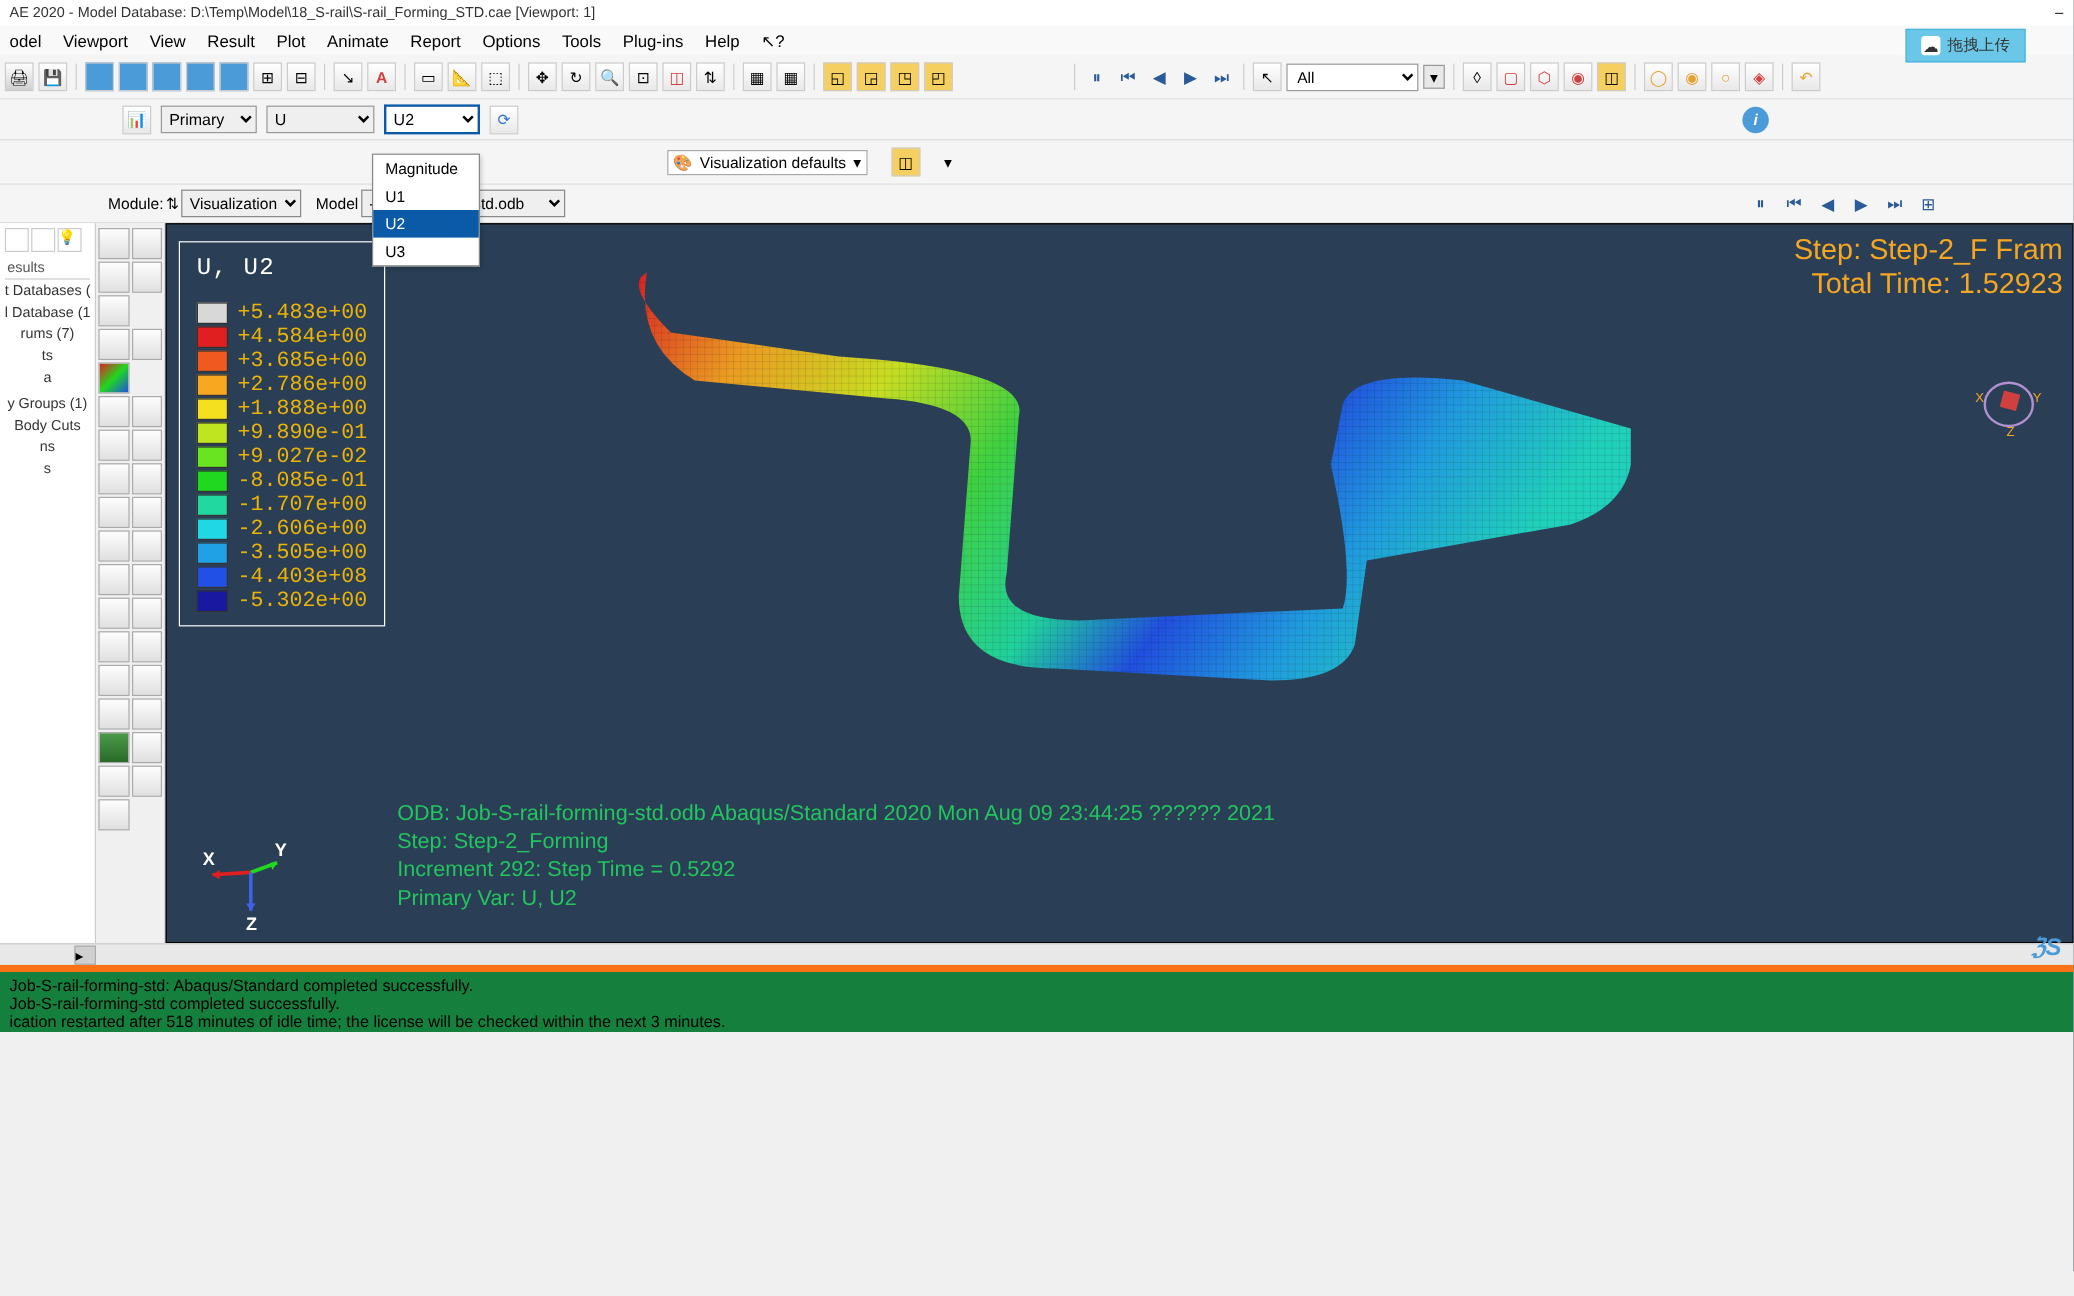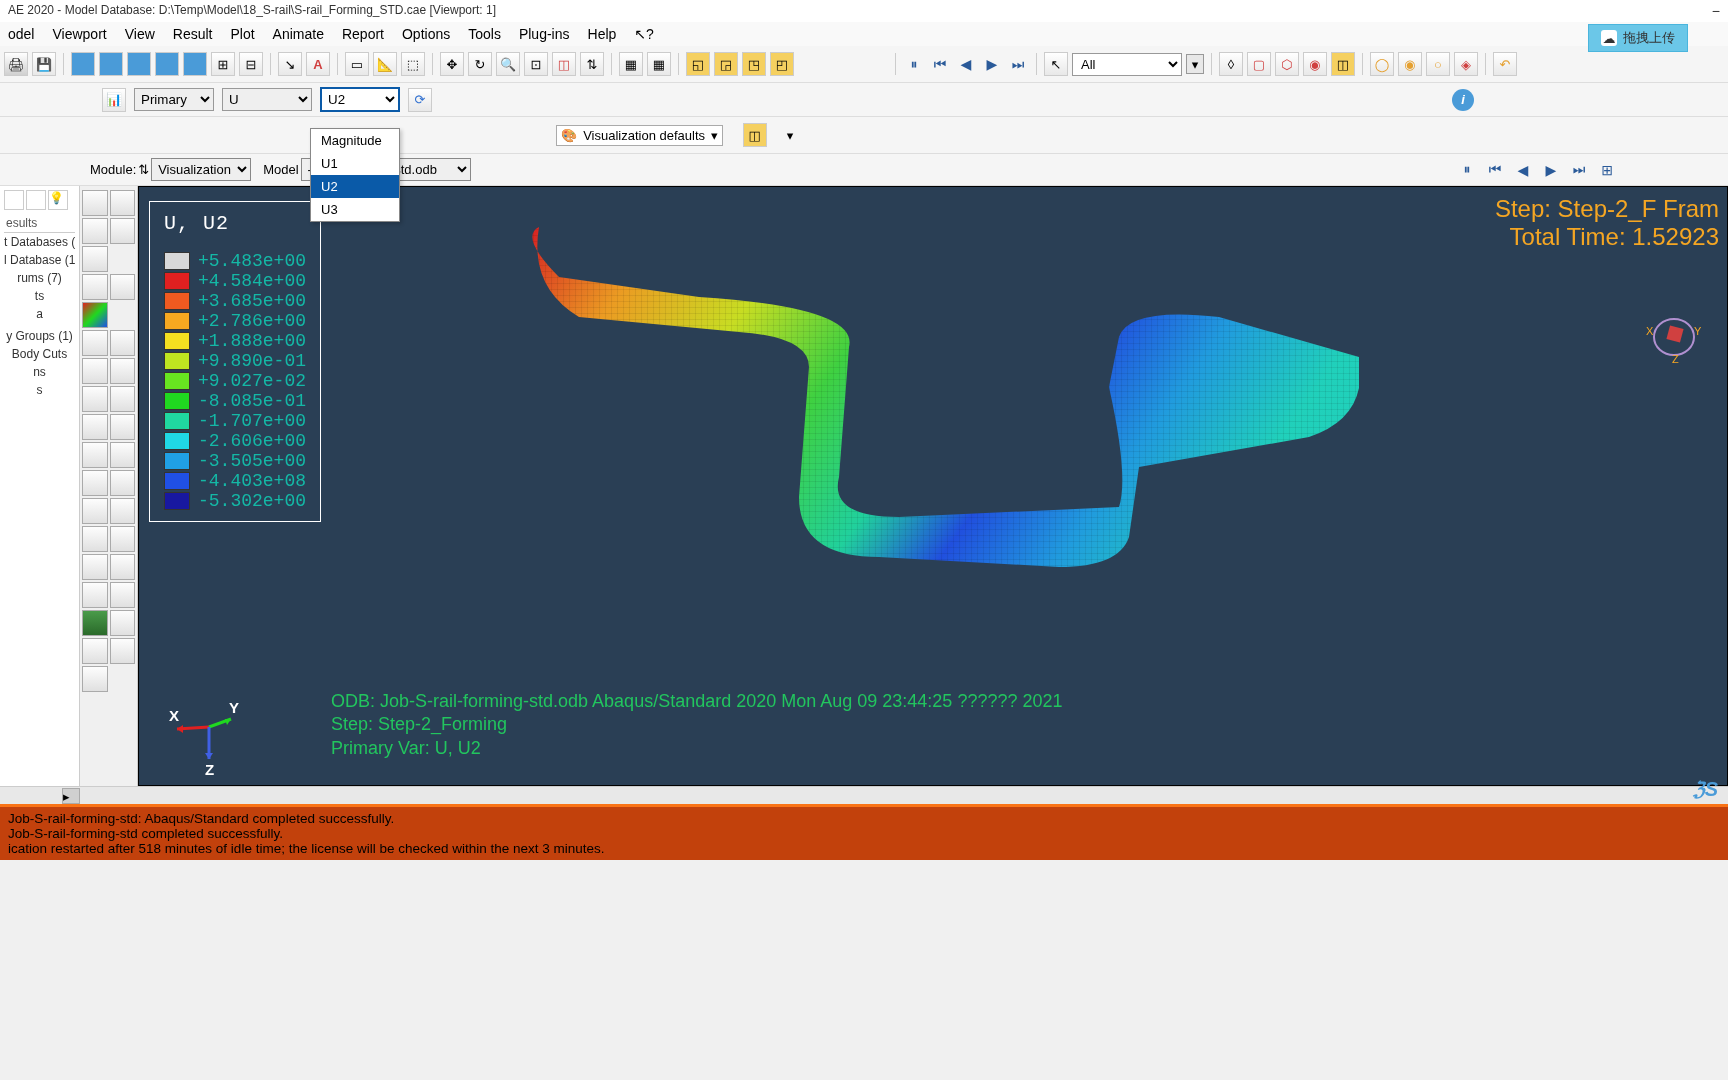--- a/index.html
+++ b/index.html
@@ -49,37 +49,37 @@
     .tool-palette { width: 58px; background: #f0f0f0; border-right: 1px solid #ccc; padding: 4px 2px; display: flex; flex-direction: column; gap: 2px; }
     .tool-row { display: flex; gap: 2px; }
     .tool-btn { width: 26px; height: 26px; border: 1px solid #aaa; background: linear-gradient(#fdfdfd,#e0e0e0); cursor: pointer; }
     
     .viewport { flex: 1; background: #2a3f55; position: relative; overflow: hidden; border: 1px solid #000; }
     
     .legend { position: absolute; left: 10px; top: 14px; border: 1px solid #fff; background: rgba(42,63,85,0.3); padding: 10px 14px; }
     .legend-title { color: #fff; font-family: "Courier New", monospace; font-size: 20px; margin-bottom: 16px; letter-spacing: 1px; }
     .legend-row { display: flex; align-items: center; gap: 8px; }
     .legend-swatch { width: 26px; height: 18px; border: 1px solid #333; }
-    .legend-val { color: #14b8a6; font-family: "Courier New", monospace; font-size: 18px; }
+    .legend-val { color: #eab308; font-family: "Courier New", monospace; font-size: 18px; }
     
     .step-info { position: absolute; right: 8px; top: 8px; color: #f5a623; font-family: "Courier New", monospace; font-size: 24px; text-align: right; }
     
     .triad { position: absolute; right: 25px; top: 120px; width: 60px; height: 60px; }
     
     .bottom-info { position: absolute; bottom: 25px; left: 170px; color: #22c55e; font-family: "Courier New", monospace; font-size: 18px; line-height: 1.3; margin-left: 22px; }
     
     .axis-triad { position: absolute; bottom: 8px; left: 30px; width: 80px; height: 80px; }
     
     .scrollbar-h { height: 18px; background: #e8e8e8; border-top: 1px solid #ccc; display: flex; align-items: center; }
     .sb-arrow { width: 18px; height: 16px; background: #d0d0d0; border: 1px solid #aaa; }
     .sb-thumb { flex: 1; }
     
     .ds-logo { position: absolute; right: 10px; bottom: 2px; color: #4a9bd8; font-size: 20px; font-style: italic; font-weight: bold; }
     
-    .console { background: #c2410c; border-top: 3px solid #f97316; padding: 4px 8px; font-family: "Courier New", monospace; font-size: 13.5px; height: 56px; overflow: hidden; }
+    .console { background: #15803d; border-top: 6px solid #f97316; padding: 4px 8px; font-family: "Courier New", monospace; font-size: 13.5px; height: 56px; overflow: hidden; }
     .console div { color: #000; }
     
     .mesh-shape { position: absolute; left: 220px; top: 0; width: 1000px; height: 500px; }
   </style>
 </head>
 <body>
 
 <div class="titlebar">
   <span>AE 2020 - Model Database: D:\Temp\Model\18_S-rail\S-rail_Forming_STD.cae [Viewport: 1]</span>
   <div class="titlebar-btns">
@@ -461,20 +461,21 @@
       <line x1="40" y1="30" x2="40" y2="62" stroke="#4060e5" stroke-width="3"></line>
       <polygon points="40,62 36,56 44,56" fill="#4060e5"></polygon>
       <text x="0" y="24" fill="#fff" font-size="15" font-family="monospace" font-weight="bold">X</text>
       <text x="60" y="16" fill="#fff" font-size="15" font-family="monospace" font-weight="bold">Y</text>
       <text x="36" y="78" fill="#fff" font-size="15" font-family="monospace" font-weight="bold">Z</text>
     </svg>
 
     <div class="bottom-info">
       <div>ODB: Job-S-rail-forming-std.odb    Abaqus/Standard 2020    Mon Aug 09 23:44:25 ?????? 2021</div>
       <div>Step: Step-2_Forming</div>
+      <div>Increment   292: Step Time =   0.5292</div>
       <div>Primary Var: U, U2</div>
     </div>
 
   </div>
 </div>
 
 <div class="scrollbar-h" style="position:relative">
   <div class="sb-thumb"></div>
   <div class="sb-arrow" style="position:absolute;left:62px">▸</div>
   <span class="ds-logo">ℨS</span>

